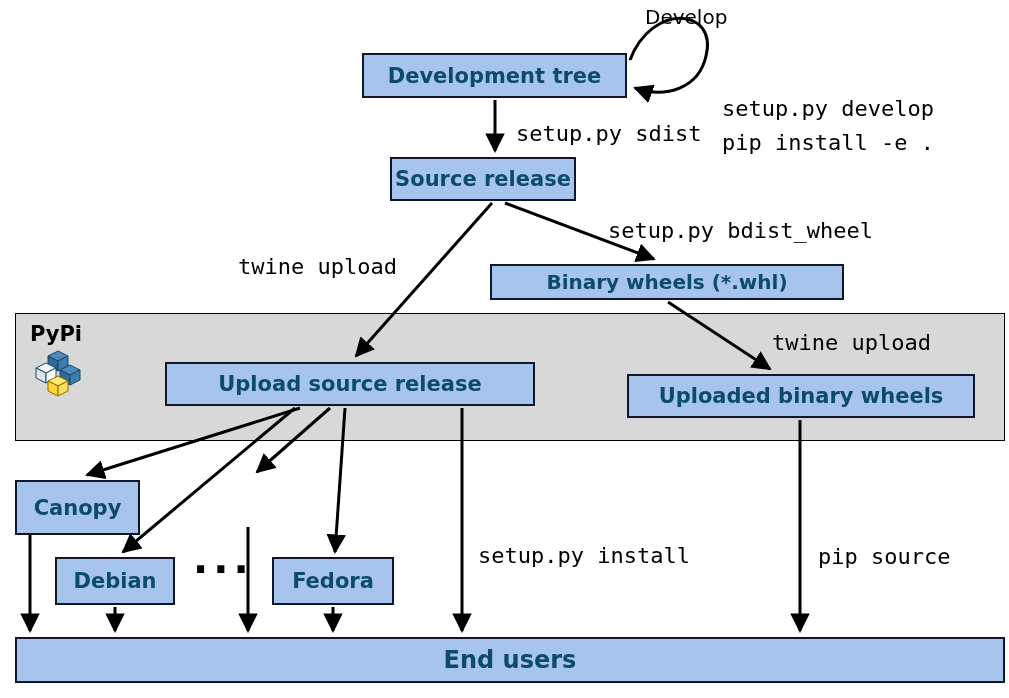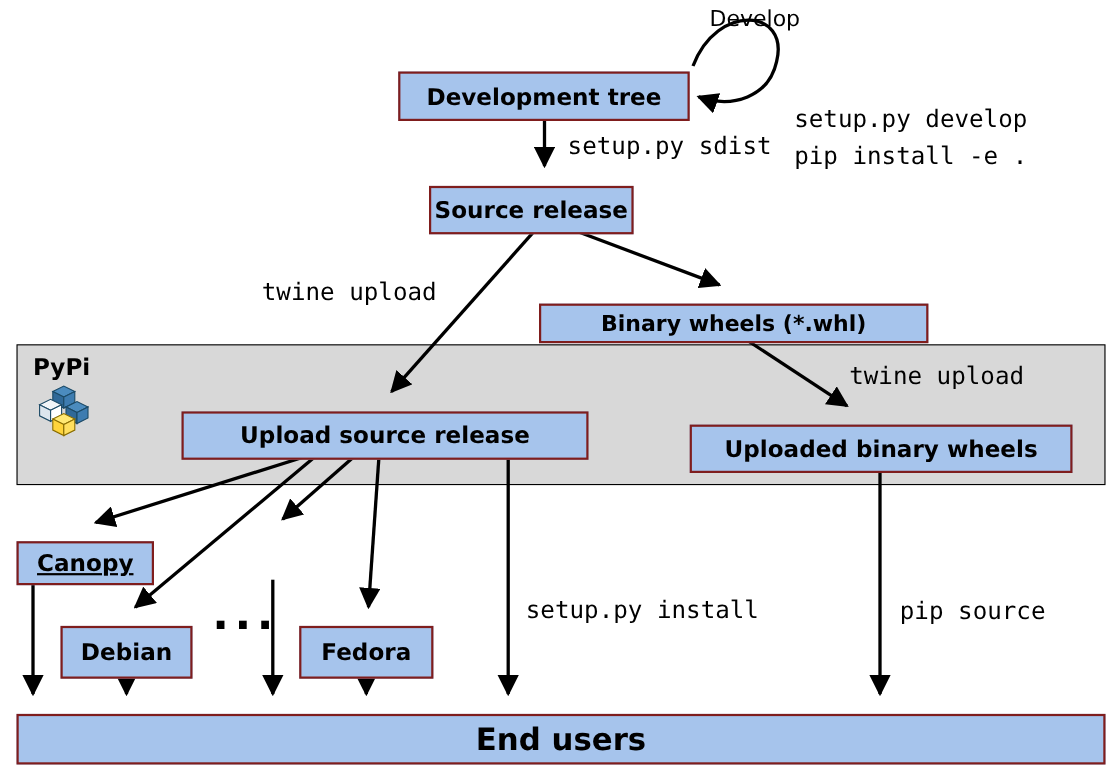--- a/index.html
+++ b/index.html
@@ -7,34 +7,34 @@
   body { font-family:"DejaVu Sans", sans-serif; }
   #stage { position:relative; width:1009px; height:698px; background:#ffffff; overflow:hidden; }
 
   #arrow-layer { position:absolute; left:0; top:0; z-index:2; pointer-events:none; }
 
   .region { position:absolute; background:#d8d8d8; border:1px solid #000; z-index:1; }
   #pypi-band { left:15px; top:313px; width:990px; height:128px; }
   .region-label { position:absolute; left:14px; top:8px; font-weight:bold; font-size:21px; color:#000; }
   #pypi-logo { position:absolute; left:16px; top:36px; }
 
-  .node { position:absolute; background:#a6c4ec; border:2px solid #7f1d1d;
+  .node { position:absolute; background:#a6c4ec; border:2px solid #0f172a;
           display:flex; align-items:center; justify-content:center;
-          font-weight:bold; font-size:21px; color:#000000; z-index:3; text-align:center;margin-top:12px; }
+          font-weight:bold; font-size:21px; color:#0c4a6e; z-index:3; text-align:center; }
 
   #node-development-tree { left:362px; top:53px;  width:265px; height:45px; }
   #node-source-release   { left:390px; top:157px; width:186px; height:44px; }
   #node-binary-wheels    { left:490px; top:264px; width:354px; height:36px; font-size:20px; }
   #node-upload-source    { left:165px; top:362px; width:370px; height:44px; }
   #node-uploaded-wheels  { left:627px; top:374px; width:348px; height:44px; }
-  #node-canopy           { left:15px;  top:480px; width:125px; height:40px;text-decoration:underline; }
+  #node-canopy           { left:15px;  top:480px; width:125px; height:55px; }
   #node-conda            { left:185px; top:477px; width:120px; height:48px; }
   #node-debian           { left:55px;  top:557px; width:120px; height:48px; }
   #node-fedora           { left:272px; top:557px; width:122px; height:48px; }
-  #node-end-users        { left:15px;  top:637px; width:990px; height:46px; font-size:28px; }
+  #node-end-users        { left:15px;  top:637px; width:990px; height:46px; font-size:24px; }
 
   .cmd { position:absolute; font-family:"DejaVu Sans Mono", monospace; font-size:22px;
          color:#000; white-space:pre; z-index:4; }
   #lbl-develop      { left:645px; top:5px;  font-family:"DejaVu Sans", sans-serif; font-size:20px; }
   #lbl-develop-cmds { left:722px; top:48px; line-height:1.55;margin-top:44px; }
   #lbl-sdist        { left:516px; top:121px; }
   #lbl-twine-left   { left:238px; top:254px; }
   #lbl-bdist        { left:608px; top:218px; }
   #lbl-twine-right  { left:772px; top:330px; }
   #lbl-setup-install{ left:478px; top:543px; }
@@ -110,17 +110,18 @@
   <div class="node" id="node-fedora">Fedora</div>
   <div class="node" id="node-end-users">End users</div>
 
   <div id="ellipsis">...</div>
 
   <div class="cmd" id="lbl-develop">Develop</div>
   <div class="cmd" id="lbl-develop-cmds"><span>setup.py develop</span>
 <span>pip install -e .</span></div>
   <div class="cmd" id="lbl-sdist">setup.py sdist</div>
   <div class="cmd" id="lbl-twine-left">twine upload</div>
+  <div class="cmd" id="lbl-bdist">setup.py bdist_wheel</div>
   <div class="cmd" id="lbl-twine-right">twine upload</div>
   <div class="cmd" id="lbl-setup-install">setup.py install</div>
   <div class="cmd" id="lbl-pip-install">pip source</div>
 
 </div>
 
 </body></html>

